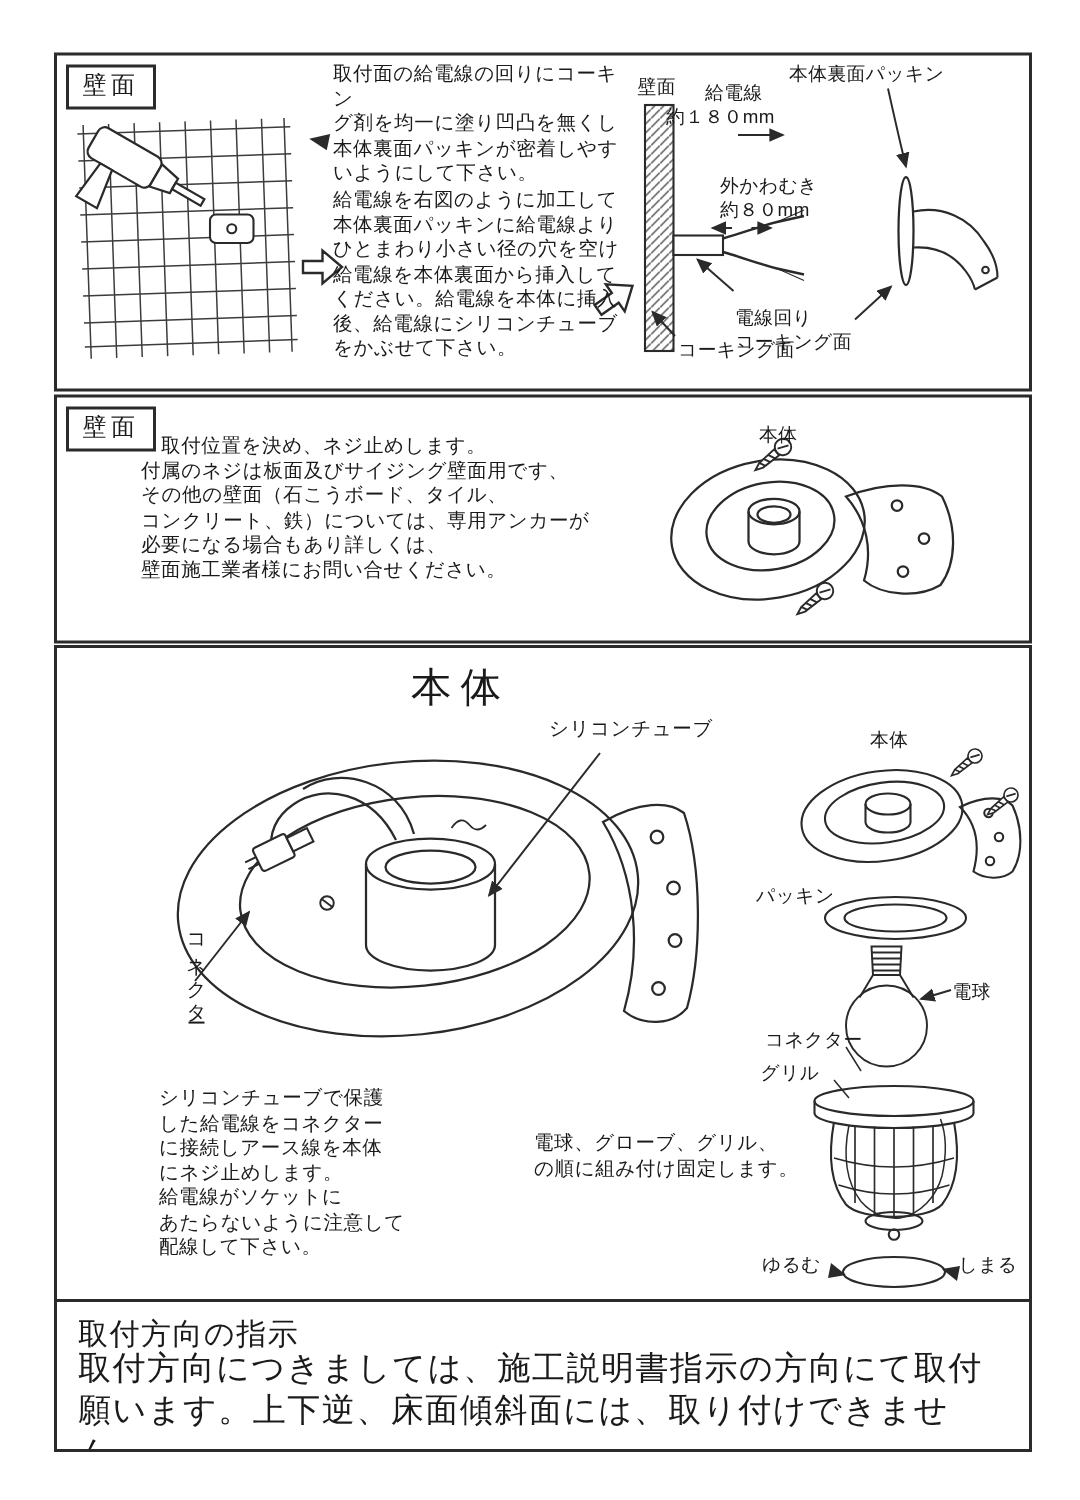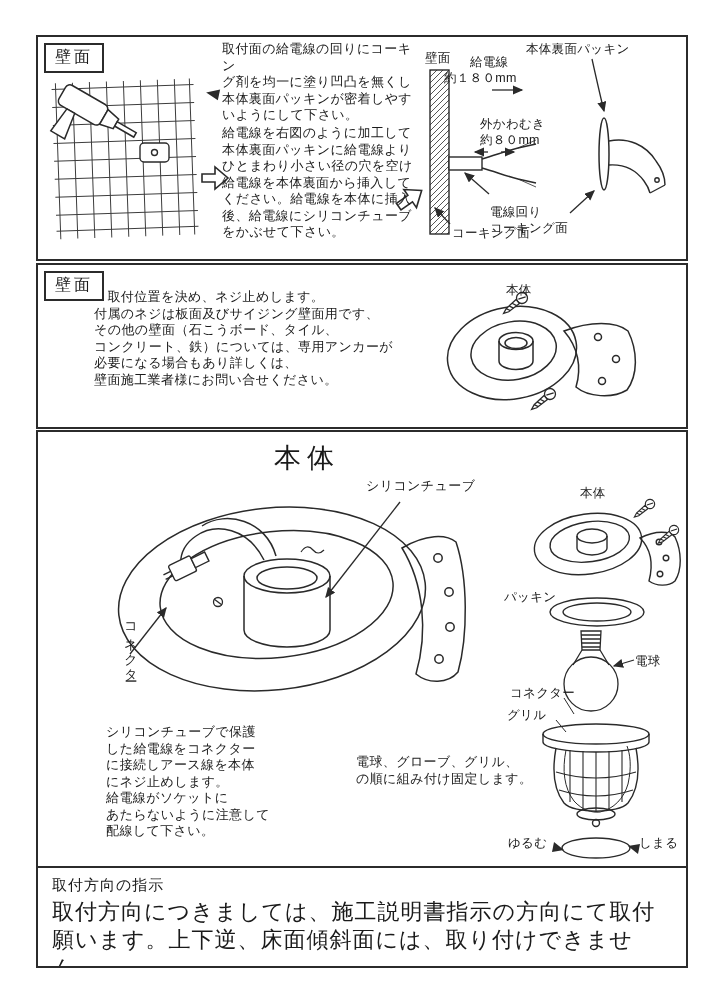--- a/index.html
+++ b/index.html
@@ -6,21 +6,21 @@
   body{width:720px;height:1000px;background:#ffffff;font-family:"Liberation Sans","DejaVu Sans",sans-serif;color:#1a1a1a;}
   .page{position:relative;width:720px;height:1000px;background:#fff;overflow:hidden;}
   .panel{position:absolute;left:36px;width:648px;border:2px solid #2b2b2b;background:#fff;overflow:hidden;}
   .abs{position:absolute;}
   .tag{position:absolute;left:6px;top:6px;border:2px solid #2b2b2b;padding:2px 9px 3px;font-size:16px;letter-spacing:3px;}
   .pre{white-space:pre-wrap;}
   .t13{font-size:13px;line-height:16.5px;letter-spacing:0.4px;}
   .lbl{font-size:12.5px;line-height:15.5px;letter-spacing:0.3px;}
   .vert{writing-mode:vertical-rl;text-orientation:upright;}
   .title-big{font-size:27px;letter-spacing:6px;}
-  .p4-title{font-size:15px;letter-spacing:1px;}
+  .p4-title{font-size:20px;letter-spacing:1px;}
   .p4-text{font-size:22px;line-height:28px;letter-spacing:1px;}
   svg{display:block;}
 </style>
 </head>
 <body>
 
 <div class="page">
 
   <section class="panel" style="top:35px;height:222px">
 

